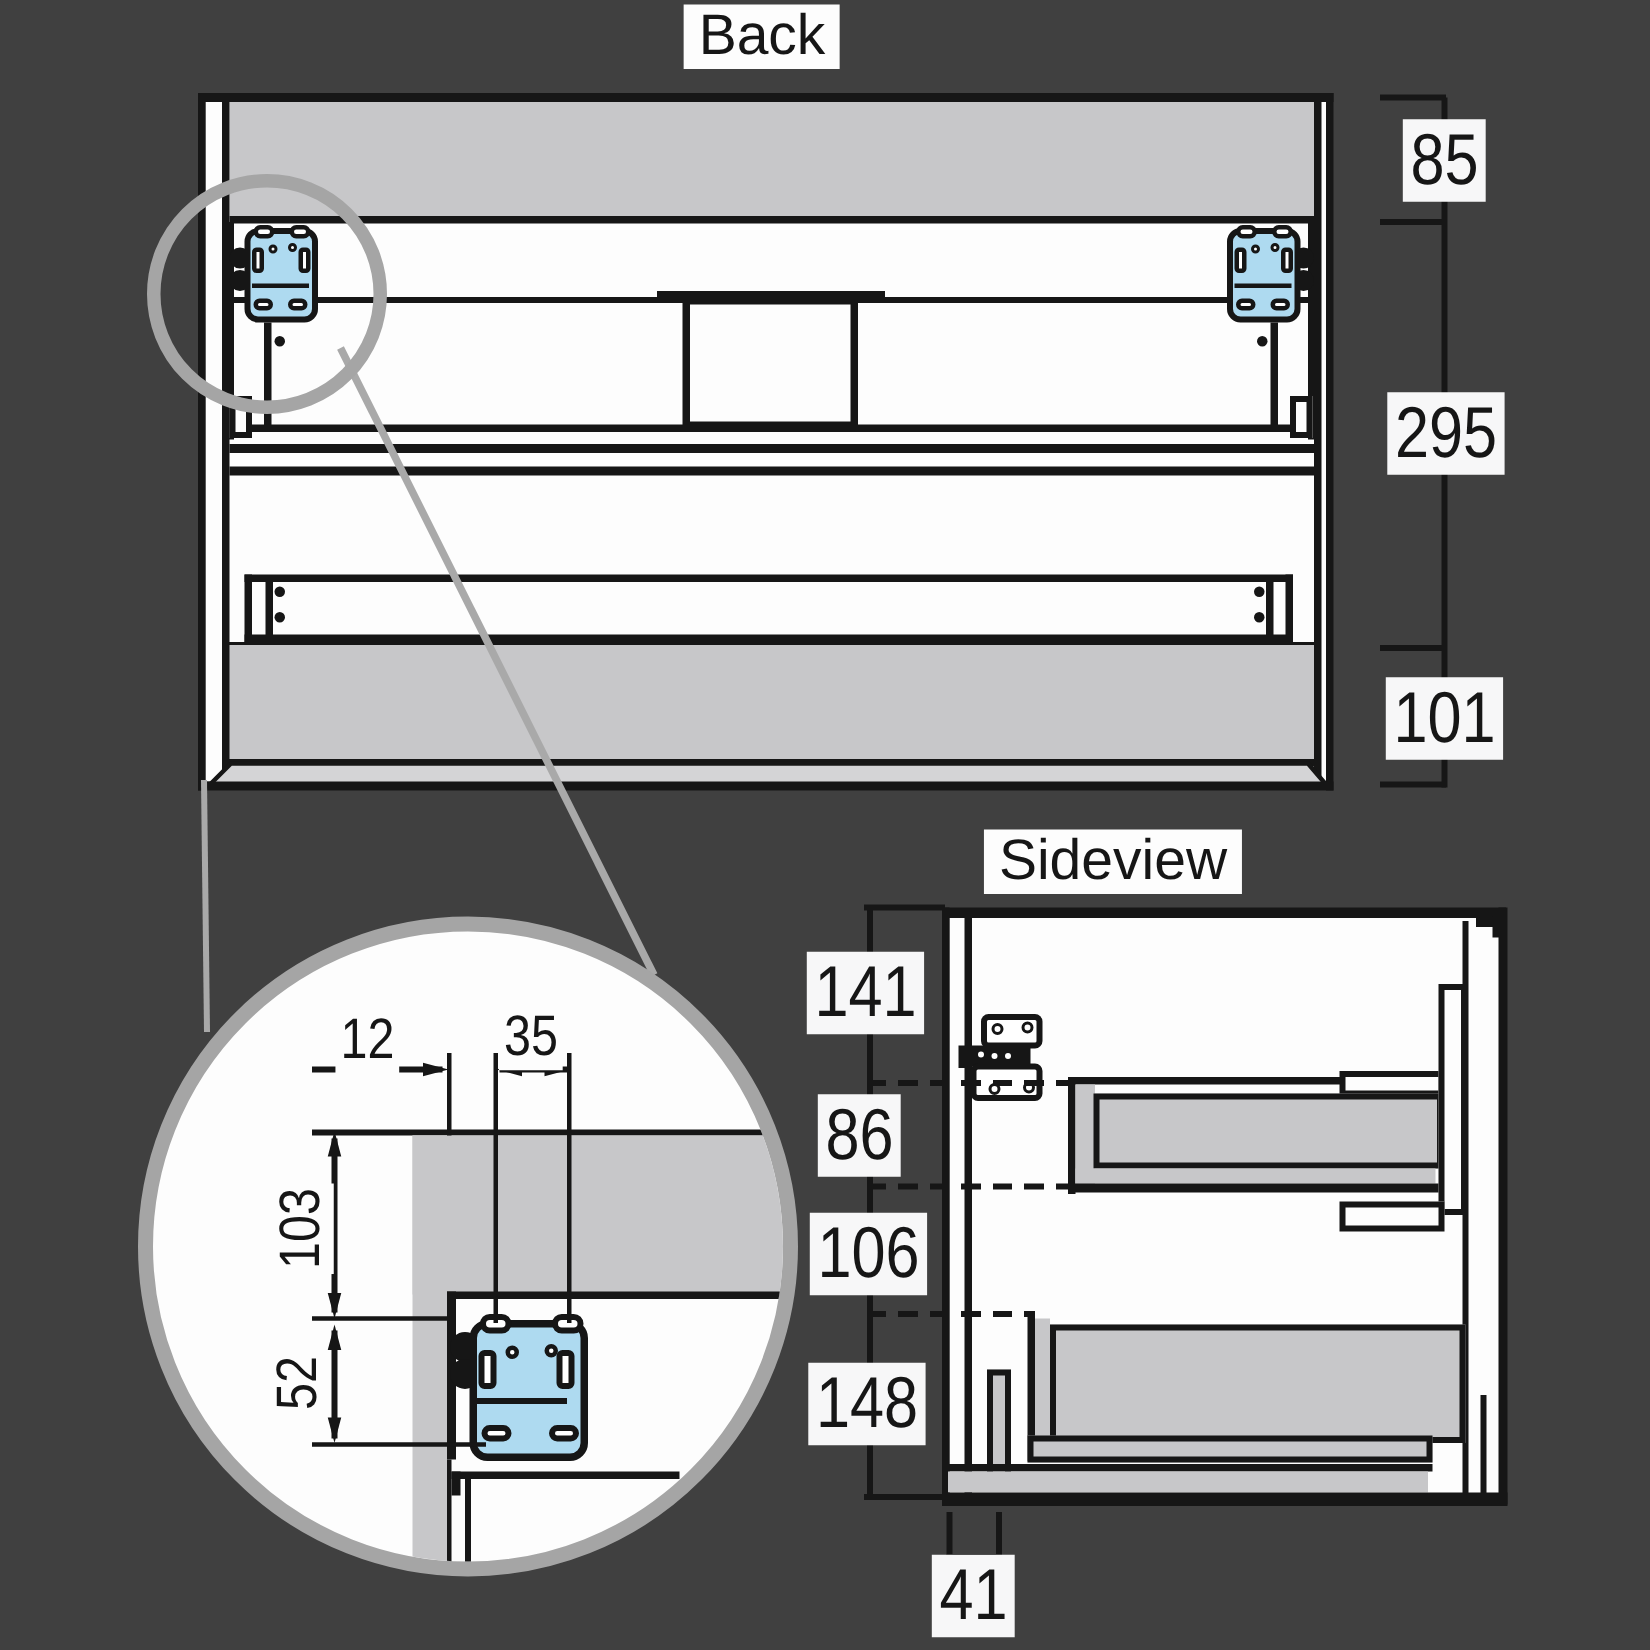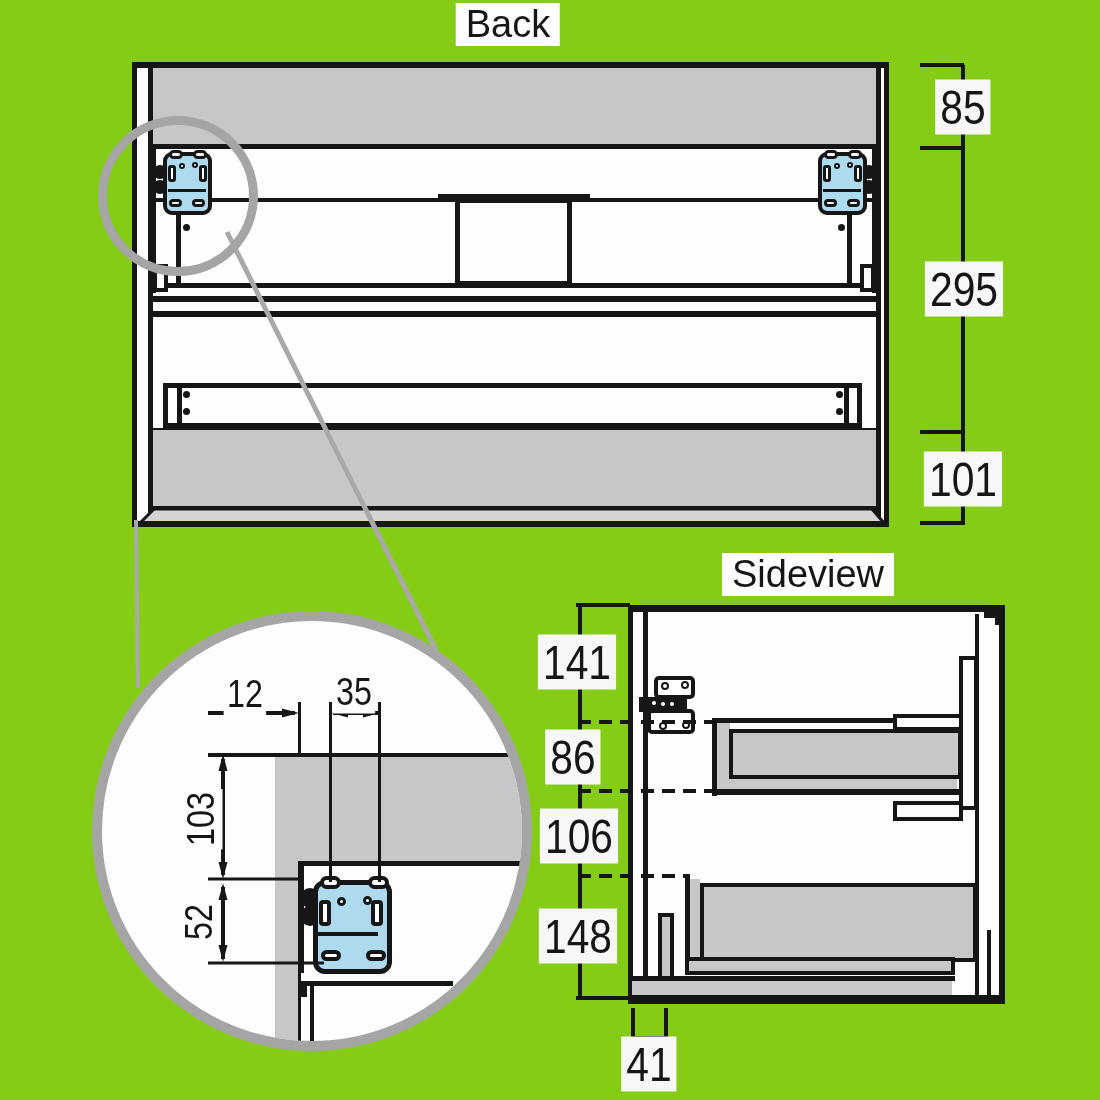--- a/index.html
+++ b/index.html
@@ -1,16 +1,16 @@
 <!DOCTYPE html>
 <html><head>
 <meta charset="utf-8">
 <style>
   html,body{margin:0;padding:0}
-  #canvas{position:relative;width:1100px;height:1100px;background:#84cc16;overflow:hidden;
+  #canvas{position:relative;width:1100px;height:1100px;background:#404040;overflow:hidden;
           font-family:"Liberation Sans",sans-serif;color:#161616}
   .abs{position:absolute}
   .ln{position:absolute;background:#161616}
   .gray{position:absolute;background:#c7c7c9}
   .white{position:absolute;background:#fdfdfd}
   .outl{position:absolute;border:4px solid #161616;background:#fdfdfd;box-sizing:border-box}
   .dot{position:absolute;background:#161616;border-radius:50%}
   .dash{position:absolute;height:4px;background:repeating-linear-gradient(90deg,#161616 0 13px,transparent 13px 21px)}
   .title{position:absolute;font-size:38px;background:#fdfdfd;padding:0 10px;transform:translate(-50%,0);white-space:nowrap}
   .dim{position:absolute;font-size:48px;background:#f7f7f8;padding:0 6px;white-space:nowrap;
@@ -174,21 +174,21 @@
       <line x1="106" y1="342" x2="222" y2="342" stroke="#161616" stroke-width="3"></line>
     </svg>
 
     <div class="dimsm" style="left:143px;top:73px">12</div>
     <div class="dimsm" style="left:252px;top:71px">35</div>
     <div class="dimsm dimrot" style="left:99px;top:198px">103</div>
     <div class="dimsm dimrot" style="left:97px;top:301px">52</div>
   </div>
 
   <div>
-    <div class="title" style="left:808px;top:553px">Sideview</div>
+    <div class="title" style="left:742px;top:553px">Sideview</div>
 
     <div class="white" style="left:633px;top:612px;width:370px;height:385px"></div>
 
     <div class="ln" style="left:628px;top:605px;width:376px;height:7px"></div>
     <div class="ln" style="left:628px;top:605px;width:5px;height:398px"></div>
     <div class="ln" style="left:643px;top:611px;width:5px;height:390px"></div>
 
     <div>
       <div class="ln" style="left:999px;top:605px;width:6px;height:398px"></div>
       <div class="ln" style="left:975px;top:614px;width:4px;height:389px"></div>

